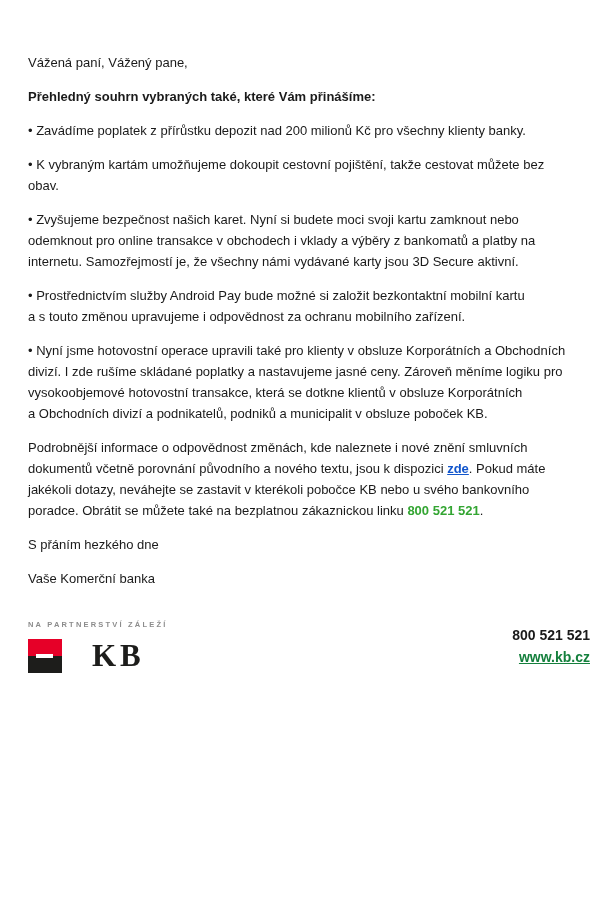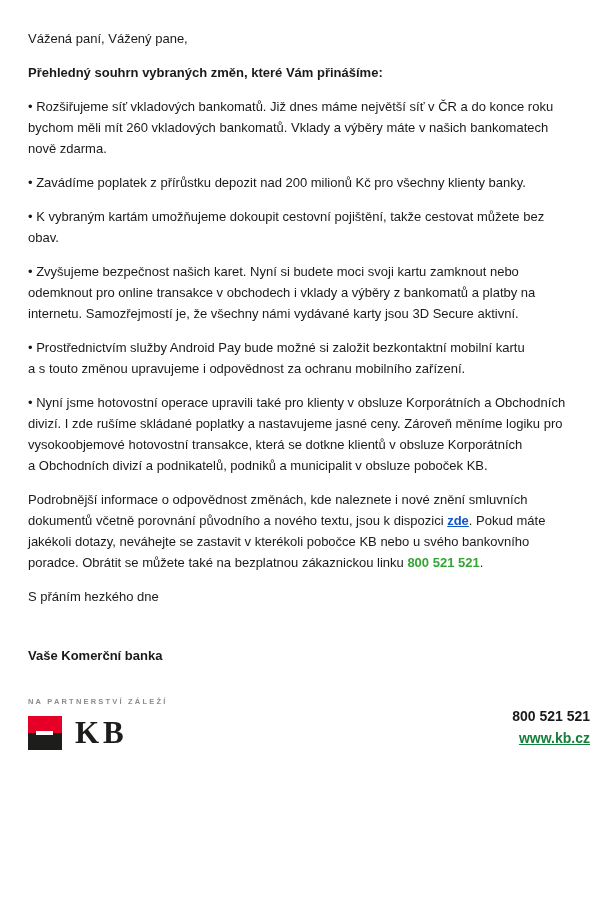--- a/index.html
+++ b/index.html
@@ -10,64 +10,64 @@
   body {
     width: 614px;
     height: 909px;
     overflow: hidden;
     font-family: "Liberation Sans", sans-serif;
     font-size: 13px;
     line-height: 21px;
     color: #1a1a1a;
   }
   .page {
-    padding: 28px 14px 0 28px;
+    padding: 52px 14px 0 28px;
   }
   .para {
     margin: 0 0 13px 0;
     white-space: pre-line;
   }
   .heading {
     font-weight: bold;
   }
   .signature {
-    margin-top: 38px;
-    font-weight: bold;
+    margin-top: 13px;
+    font-weight: normal;
   }
   .zde-link {
     color: var(--link-blue, #1155CC);
     font-weight: bold;
     text-decoration: underline;
     cursor: pointer;
   }
   .phone-green {
     color: var(--phone-green, #33A532);
     font-weight: bold;
     cursor: pointer;
   }
   .footer {
     margin-top: 31px;
     display: flex;
     justify-content: space-between;
-    align-items: flex-end;
+    align-items: center;
     padding-right: 10px;
   }
   .tagline {
     font-size: 7.5px;
     line-height: 10px;
     letter-spacing: 2.2px;
     font-weight: bold;
     color: var(--tagline-gray, #8C8C8C);
     margin-bottom: 9px;
     white-space: nowrap;
   }
   .logo-row {
     display: flex;
     align-items: center;
-    gap: 13px;
+    gap: 30px;
   }
   .logo-square {
     position: relative;
     width: 34px;
     height: 34px;
     flex: 0 0 auto;
   }
   .logo-red {
     position: absolute;
     top: 0; left: 0; right: 0;
@@ -113,25 +113,22 @@
     cursor: pointer;
   }
 </style>
 </head>
 <body>
 
 <div class="page">
   <p class="para">Vážená paní, Vážený pane,</p>
 
 
-  <p class="para heading">Přehledný souhrn vybraných změn, které Vám přinášíme:</p>
+  <p class="para heading">Přehledný souhrn vybraných také, které Vám přinášíme:</p>
 
-  <p class="para">• Rozšiřujeme síť vkladových bankomatů. Již dnes máme největší síť v ČR a do konce roku
-bychom měli mít 260 vkladových bankomatů. Vklady a výběry máte v našich bankomatech
-nově zdarma.</p>
   <p class="para">• Zavádíme poplatek z přírůstku depozit nad 200 milionů Kč pro všechny klienty banky.</p>
   <p class="para">• K vybraným kartám umožňujeme dokoupit cestovní pojištění, takže cestovat můžete bez
 obav.</p>
   <p class="para">• Zvyšujeme bezpečnost našich karet. Nyní si budete moci svoji kartu zamknout nebo
 odemknout pro online transakce v obchodech i vklady a výběry z bankomatů a platby na
 internetu. Samozřejmostí je, že všechny námi vydávané karty jsou 3D Secure aktivní.</p>
   <p class="para">• Prostřednictvím služby Android Pay bude možné si založit bezkontaktní mobilní kartu
 a s touto změnou upravujeme i odpovědnost za ochranu mobilního zařízení.</p>
   <p class="para">• Nyní jsme hotovostní operace upravili také pro klienty v obsluze Korporátních a Obchodních
 divizí. I zde rušíme skládané poplatky a nastavujeme jasné ceny. Zároveň měníme logiku pro

